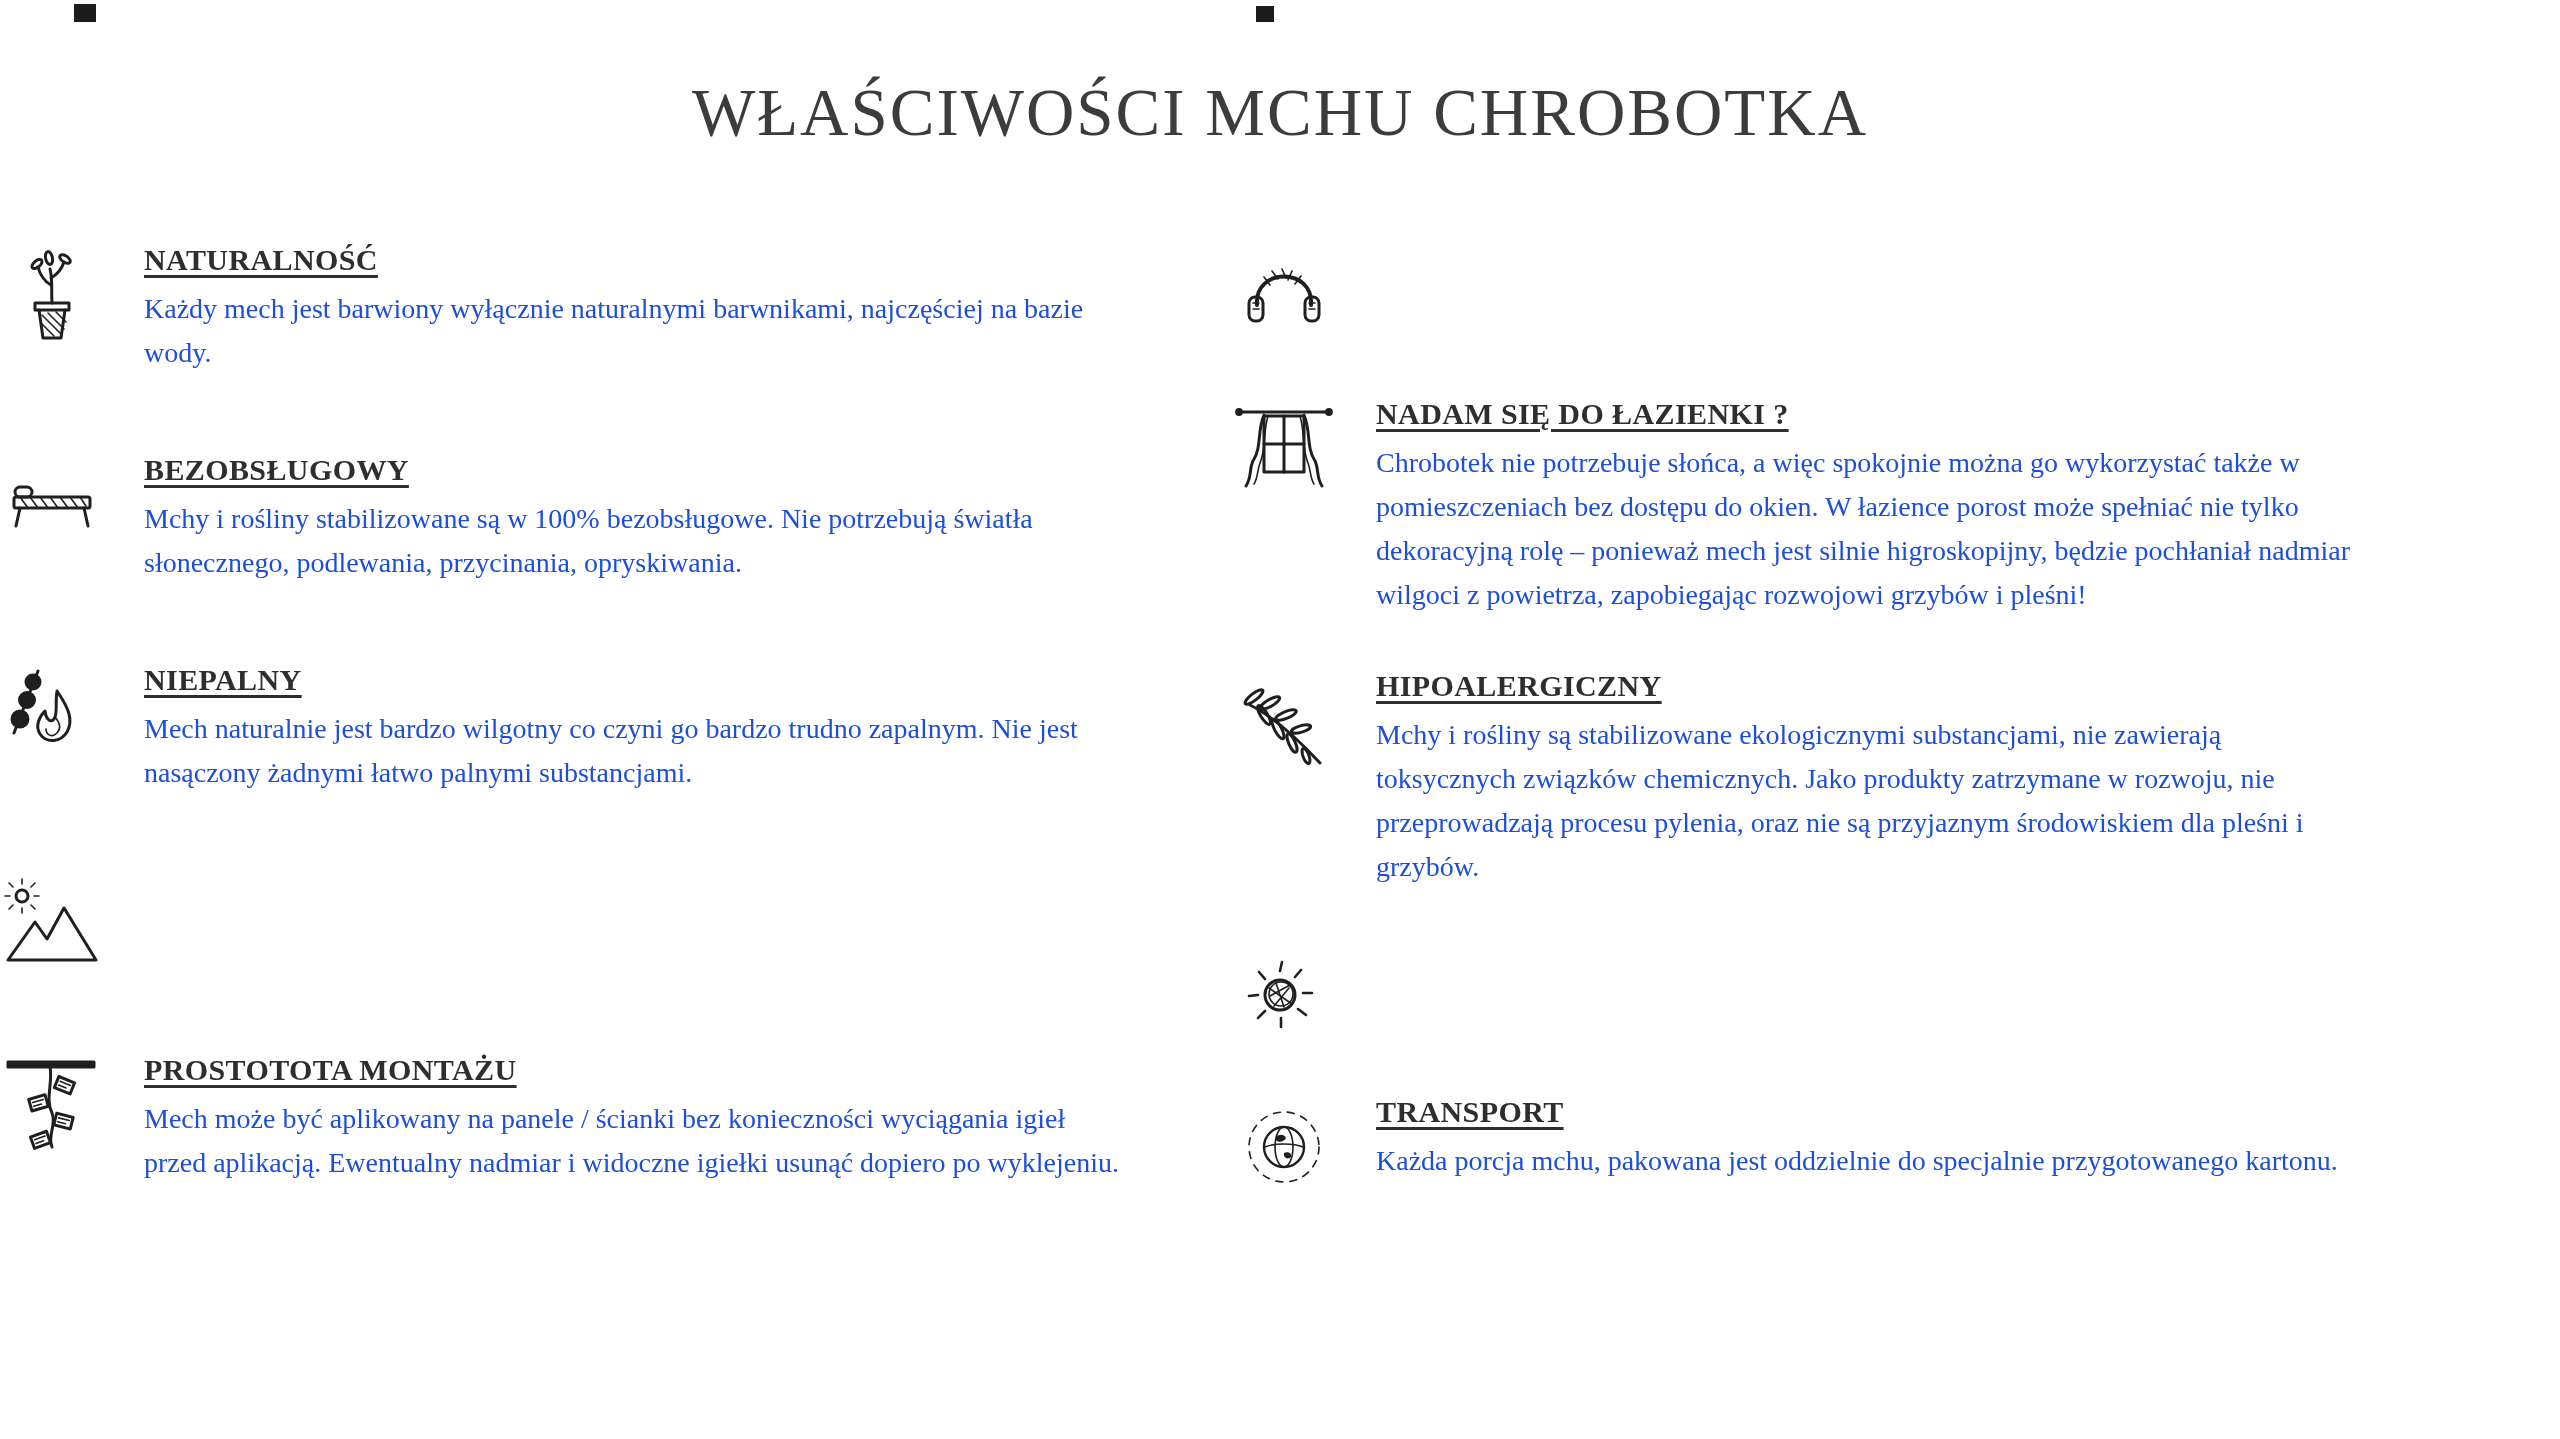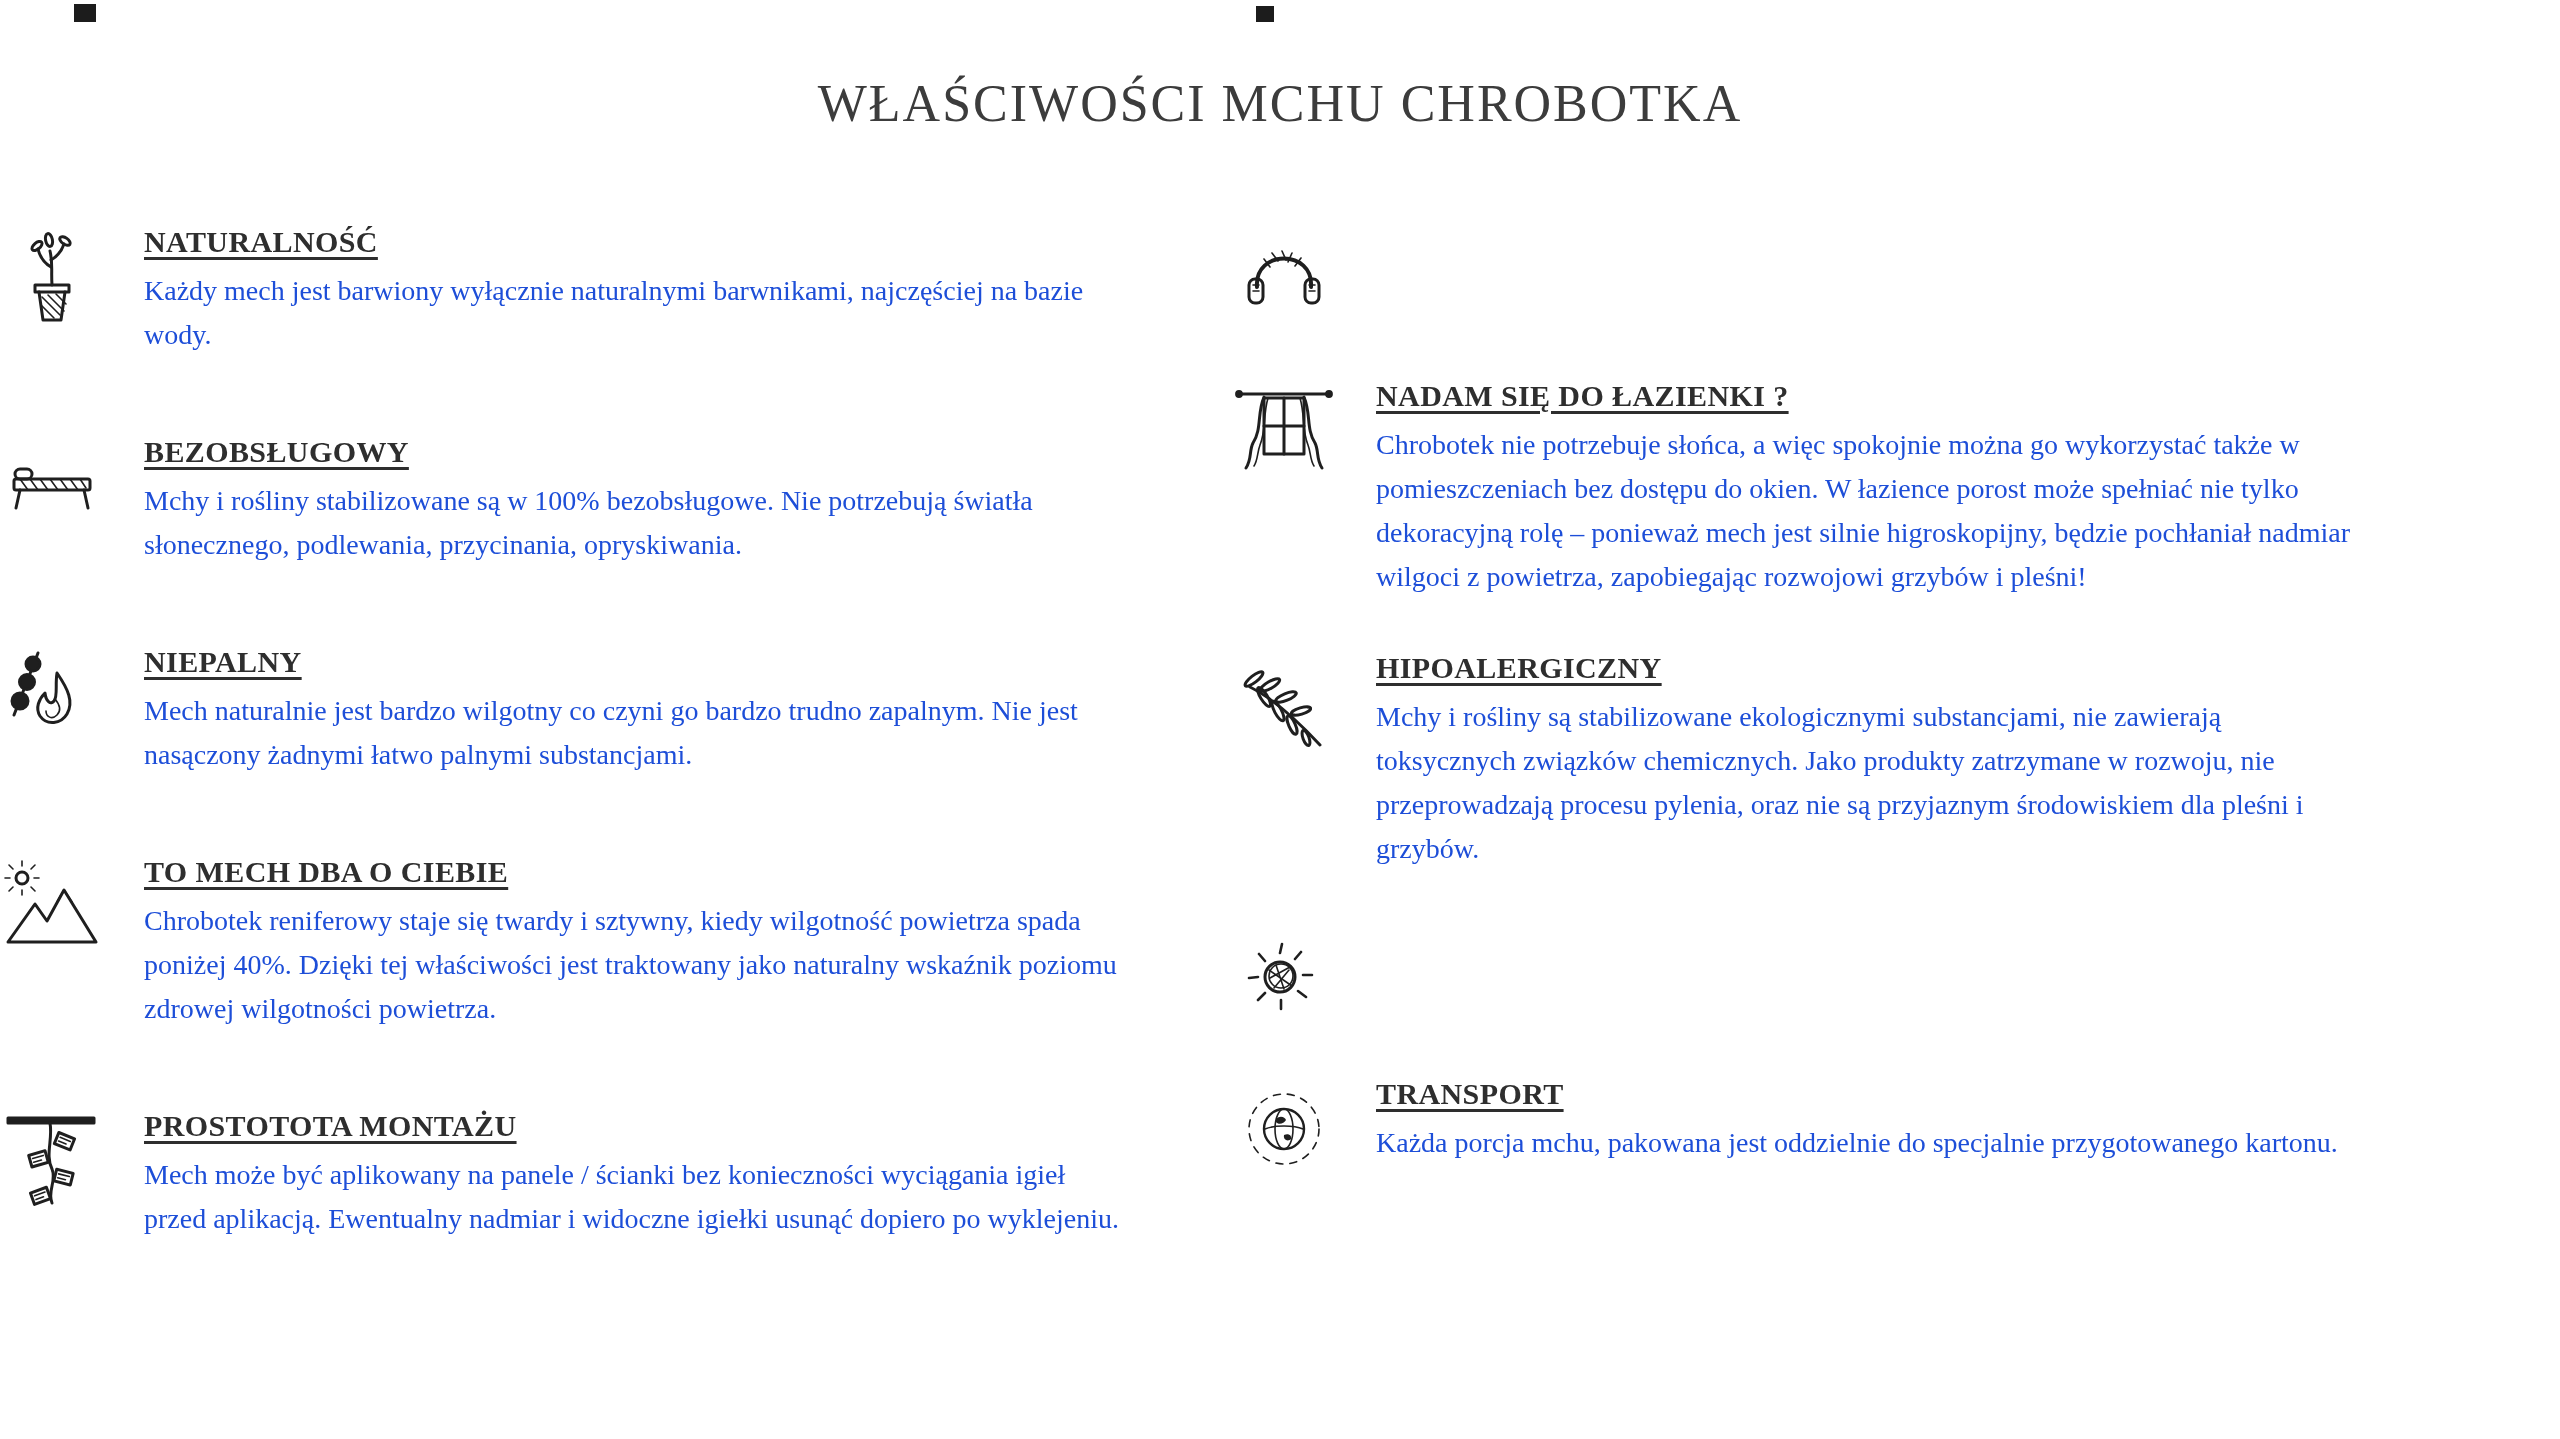--- a/index.html
+++ b/index.html
@@ -5,21 +5,21 @@
   * { margin:0; padding:0; box-sizing:border-box; }
   html, body { width:2560px; height:1439px; background:#ffffff; overflow:hidden; }
   body { font-family:"Liberation Serif","DejaVu Serif",serif; color:#3d3d3d; position:relative; }
 
   .crop-mark { position:absolute; background:#1c1c1c; }
   #crop-mark-1 { left:74px; top:4px; width:22px; height:18px; }
   #crop-mark-2 { left:1256px; top:6px; width:18px; height:16px; }
 
   .page-title {
     text-align:center;
-    font-size:52px;
+    font-size:67px;
     font-weight:400;
     color:#3c3c3c;
     letter-spacing:2px;
     padding-top:74px;
   }
 
   .content { display:flex; margin-top:92px; }
   .col { display:flex; flex-direction:column; }
   .col-left  { width:1190px; }
   .col-right { width:1170px; margin-left:42px; }
@@ -114,24 +114,20 @@
 
     <div class="item">
       <div class="icon-box">
         <svg class="ic" viewBox="0 0 100 100">
           <circle cx="20" cy="21" r="6"></circle>
           <path class="thin" d="M20 9 v-5 M20 33 v5 M8 21 h-5 M32 21 h5 M11 12 l-4 -4 M29 12 l4 -4 M11 30 l-4 4 M29 30 l4 4"></path>
           <path d="M6 85 L33 47 L45 64 L62 33 L94 85 Z"></path>
           <path class="thin" d="M27 55 l6 -8 l5 7 M55 45 l7 -12 l8 12"></path>
         </svg>
       </div>
-      <div class="text-block">
-        <h2 class="feature-heading">TO MECH DBA O CIEBIE</h2>
-        <p class="feature-body">Chrobotek reniferowy staje się twardy i sztywny, kiedy wilgotność powietrza spada poniżej 40%. Dzięki tej właściwości jest traktowany jako naturalny wskaźnik poziomu zdrowej wilgotności powietrza.</p>
-      </div>
     </div>
 
     <div class="item">
       <div class="icon-box">
         <svg class="ic" viewBox="0 0 100 100">
           <rect x="6" y="7" width="86" height="5" fill="#1f1f1f"></rect>
           <path d="M48 12 C51 28 43 44 50 58 C55 70 45 80 50 92"></path>
           <g transform="rotate(22 62 30)">
               <rect x="54" y="24" width="17" height="12"></rect>
               <path class="thin" d="M57 28 h11 M57 32 h8"></path>

